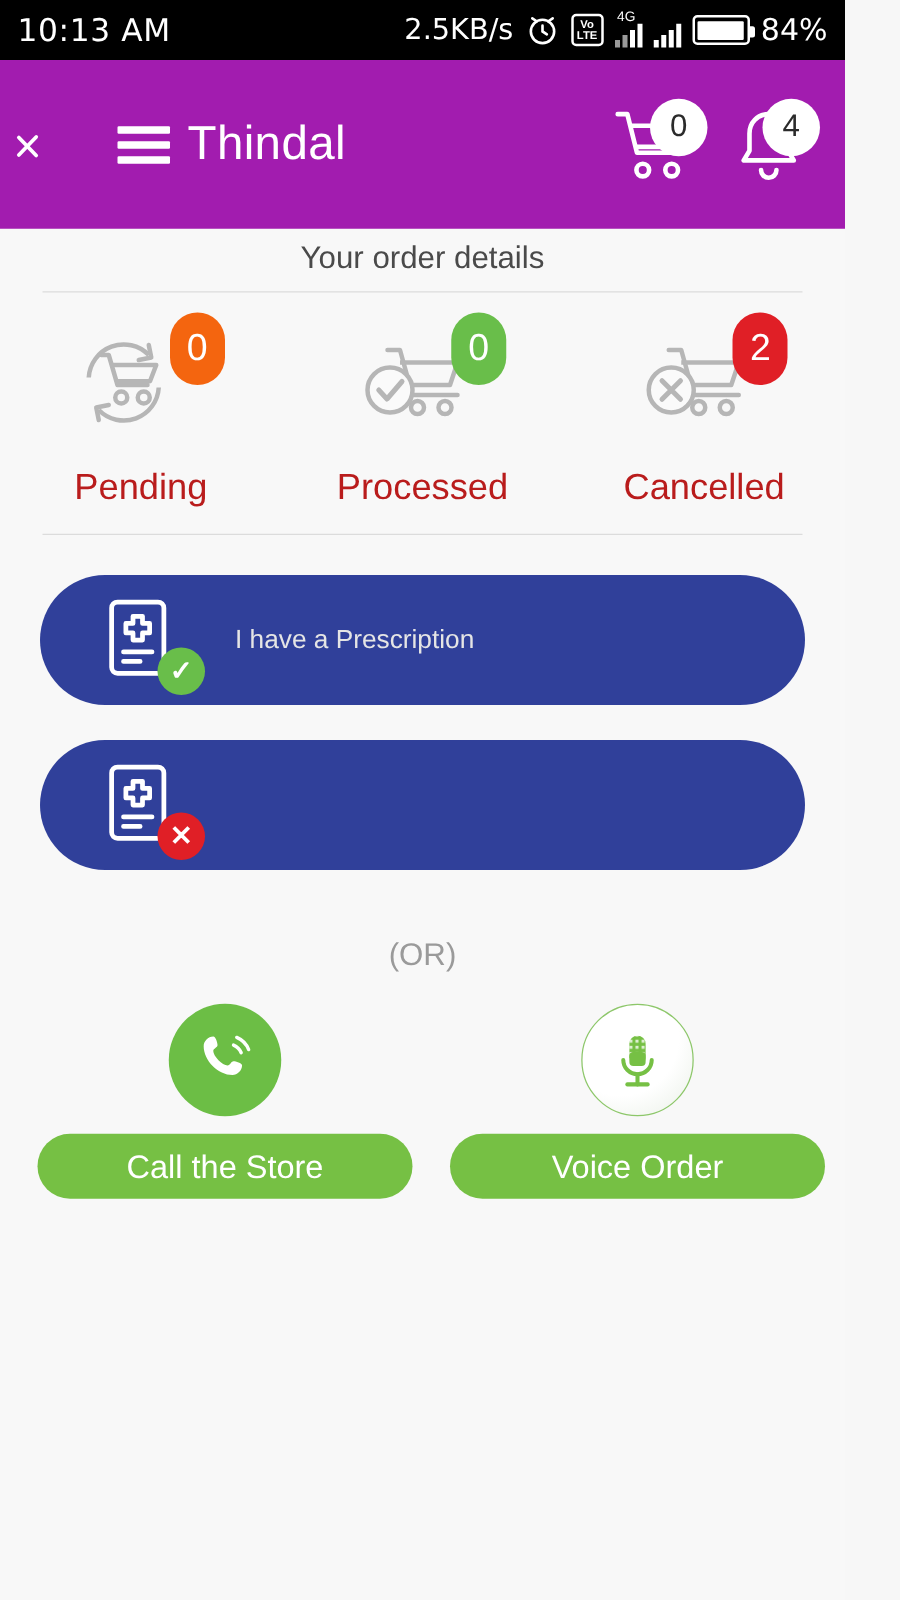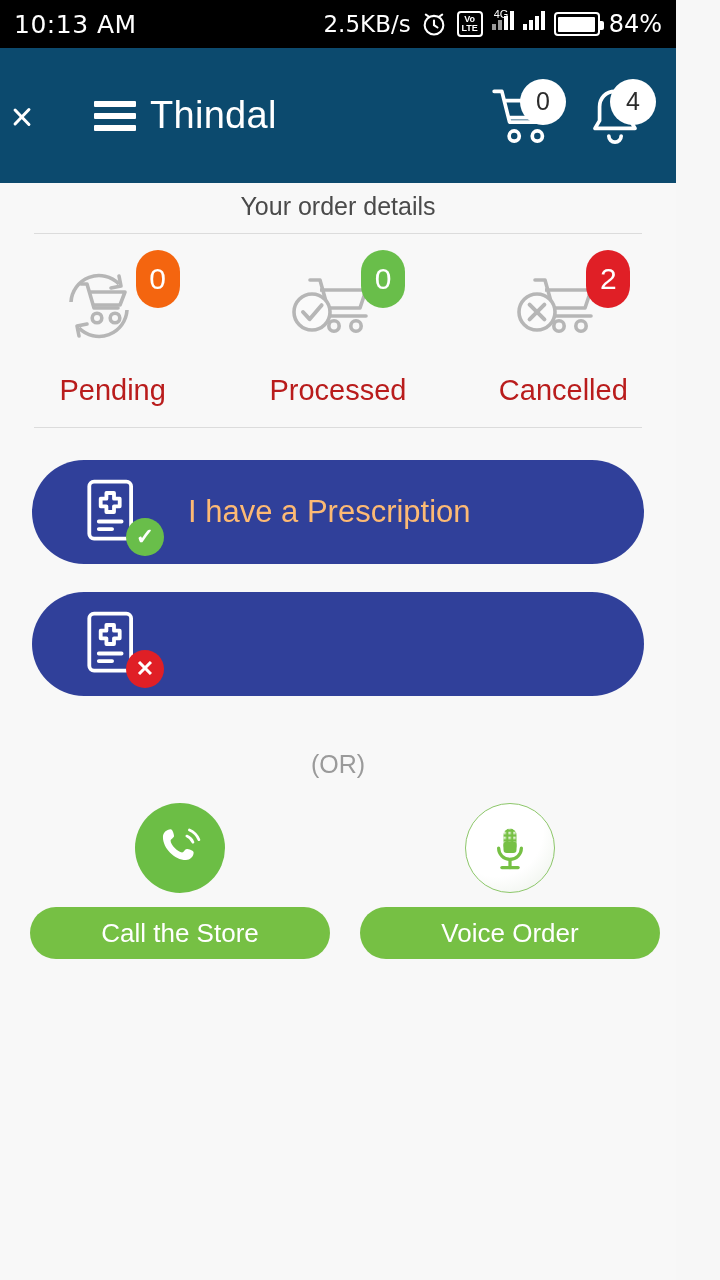--- a/index.html
+++ b/index.html
@@ -21,21 +21,21 @@
   .sb-right { display: flex; align-items: center; gap: 9px; }
   .sb-speed { font-size: 23px; font-family: "DejaVu Sans", sans-serif; }
   .sb-icon { display: flex; align-items: center; }
   .volte-box {
     border: 2px solid #fff; border-radius: 4px;
     font-size: 9px; line-height: 9px; font-weight: bold;
     padding: 2px 3px; text-align: center;
     display: flex; flex-direction: column; align-items: center; justify-content: flex-end;
     height: 26px; width: 26px;
   }
-  .sig-wrap { position: relative; display: flex; align-items: flex-start; height: 28px; }
+  .sig-wrap { position: relative; display: flex; align-items: flex-end; height: 28px; }
   .sig-wrap .tag4g { position: absolute; top: -2px; left: 2px; font-size: 11px; }
   .bars { display: flex; align-items: flex-end; gap: 2px; height: 20px; }
   .bars i { display: block; width: 4px; background: #fff; }
   .bars i:nth-child(1) { height: 6px; }
   .bars i:nth-child(2) { height: 10px; }
   .bars i:nth-child(3) { height: 14px; }
   .bars i:nth-child(4) { height: 19px; }
   .bars.dim i:nth-child(1),.bars.dim i:nth-child(2) { background: #9a9a9a; }
   .batt {
     width: 46px; height: 24px; border: 2.5px solid #fff; border-radius: 4px;
@@ -43,21 +43,21 @@
   }
   .batt:after {
     content: ""; position: absolute; right: -6px; top: 7px;
     width: 4px; height: 9px; background: #fff; border-radius: 0 2px 2px 0;
   }
   .batt .fill { height: 100%; background: #fff; border-radius: 1px; }
   .sb-batt-text { font-size: 24px; font-family: "DejaVu Sans", sans-serif; }
 
   
   .appbar {
-    height: 135px; background: #0c4a6e;
+    height: 135px; background: #a21caf;
     display: flex; align-items: center; padding: 0 24px;
     position: relative;
   }
   .back-chevron { width: 30px; height: 46px; position: relative; cursor: pointer; }
   .back-chevron:before, .back-chevron:after {
     content: ""; position: absolute; left: 6px; width: 23px; height: 3px;
     background: #fff; border-radius: 2px;
   }
   .back-chevron:before { top: 14px; transform: rotate(134deg); transform-origin: left center; }
   .back-chevron:after  { top: 31px; transform: rotate(-134deg); transform-origin: left center; }
@@ -93,21 +93,21 @@
   }
   .stat-label { font-size: 29px; color: #b91c1c; margin-top: 18px; }
 
   
   .pbtn {
     margin: 0 32px 0 32px; height: 104px; background: #30409a;
     border-radius: 52px; display: flex; align-items: center;
     padding-left: 44px; cursor: pointer;
   }
   .pbtn + .pbtn { margin-top: 28px; }
-  .pbtn-label { color: #fdba74; font-size: 31px; margin-left: 36px; }
+  .pbtn-label { color: #e5e5e5; font-size: 21px; margin-left: 36px; }
   .rx-icon { position: relative; width: 76px; height: 76px; }
   .rx-badge {
     position: absolute; right: -12px; bottom: -6px;
     width: 38px; height: 38px; border-radius: 50%;
     display: flex; align-items: center; justify-content: center;
     color: #fff; font-size: 22px; font-weight: bold;
   }
 
   
   .or-text { text-align: center; color: #9a9a9a; font-size: 25px; margin-top: 54px; }

